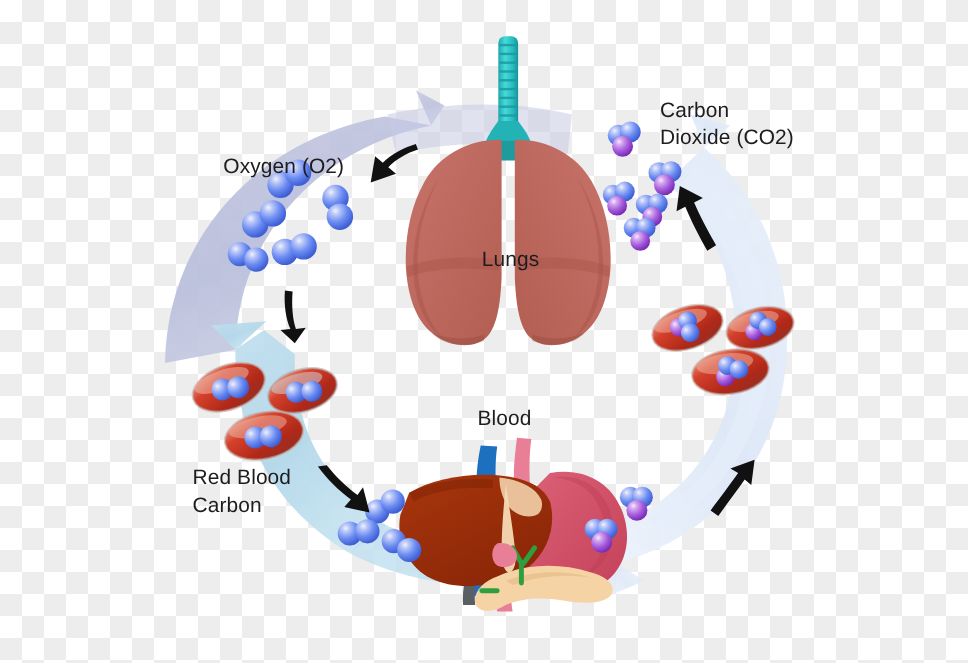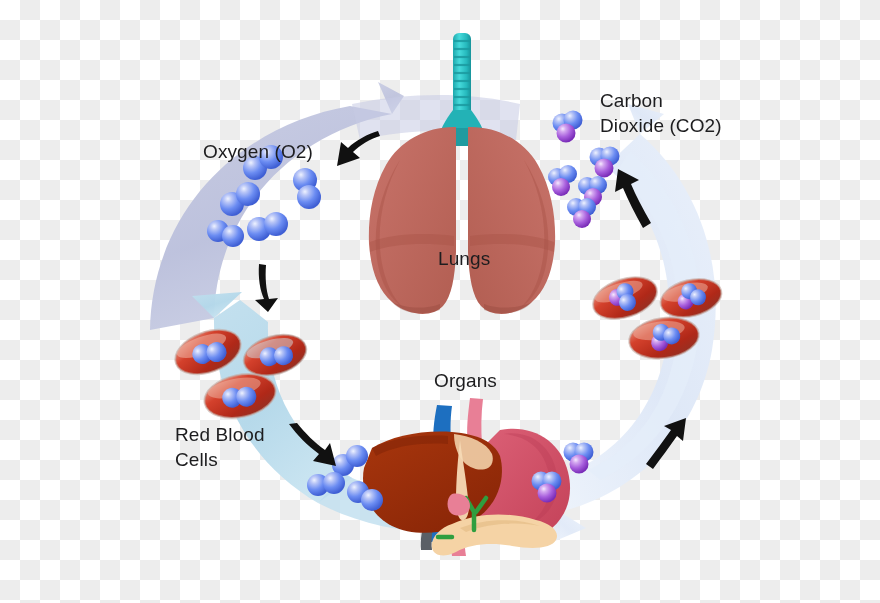--- a/index.html
+++ b/index.html
@@ -43,21 +43,21 @@
     color: #1d1d1f;
     font-family: "Liberation Sans", sans-serif;
     font-size: 19px;
     line-height: 25px;
     letter-spacing: 0.1px;
     white-space: pre-line;
     user-select: none;
   }
   #label-oxygen   { left: 169px; top: 139px; margin-left: 34px; }
   #label-co2      { left: 600px; top: 88px;  }
-  #label-lungs    { left: 438px; top: 224px; margin-top: 22px; }
+  #label-lungs    { left: 438px; top: 224px; }
   #label-rbc      { left: 175px; top: 422px; }
   #label-organs   { left: 434px; top: 368px; }
 
   svg { display: block; }
 </style>
 </head>
 <body>
 
 <div id="canvas">
 
@@ -515,18 +515,18 @@
 
   <div class="layer clickable">
     <div class="label" id="label-oxygen">Oxygen (O2)</div>
 
     <div class="label" id="label-co2">Carbon
 Dioxide (CO2)</div>
 
     <div class="label" id="label-lungs">Lungs</div>
 
     <div class="label" id="label-rbc">Red Blood
-Cells</div>
-
-    <div class="label" id="label-organs">Organs</div>
+Carbon</div>
+
+    <div class="label" id="label-organs">Blood</div>
   </div>
 
 </div>
 
 </body></html>

